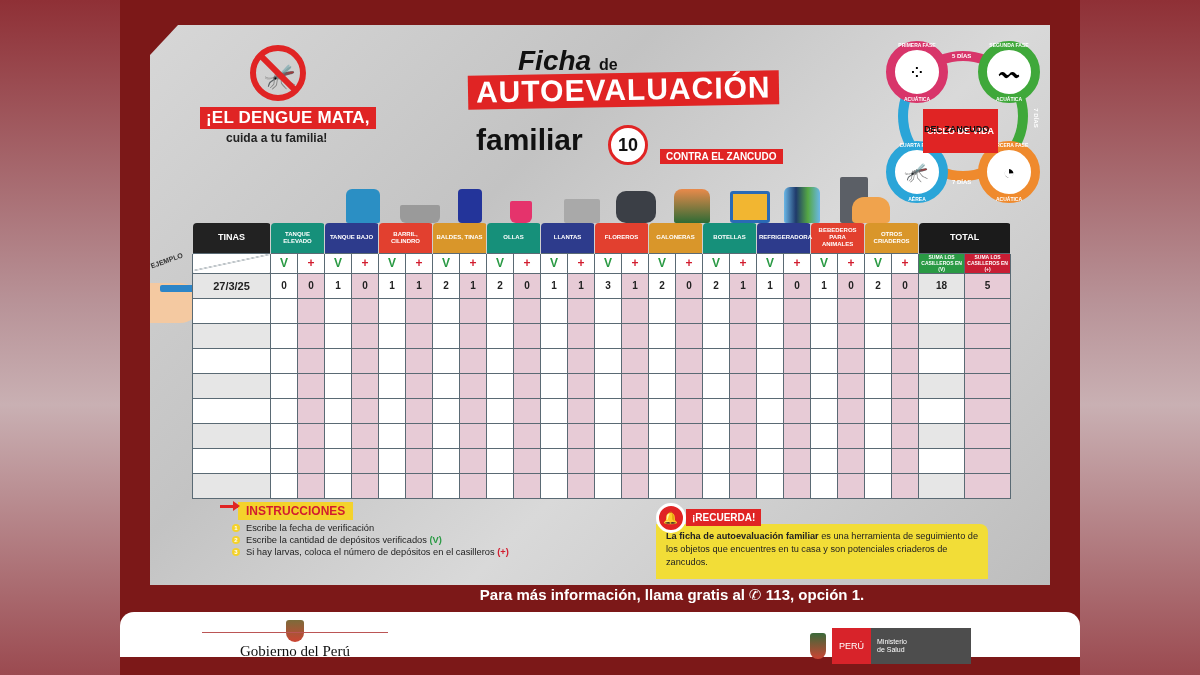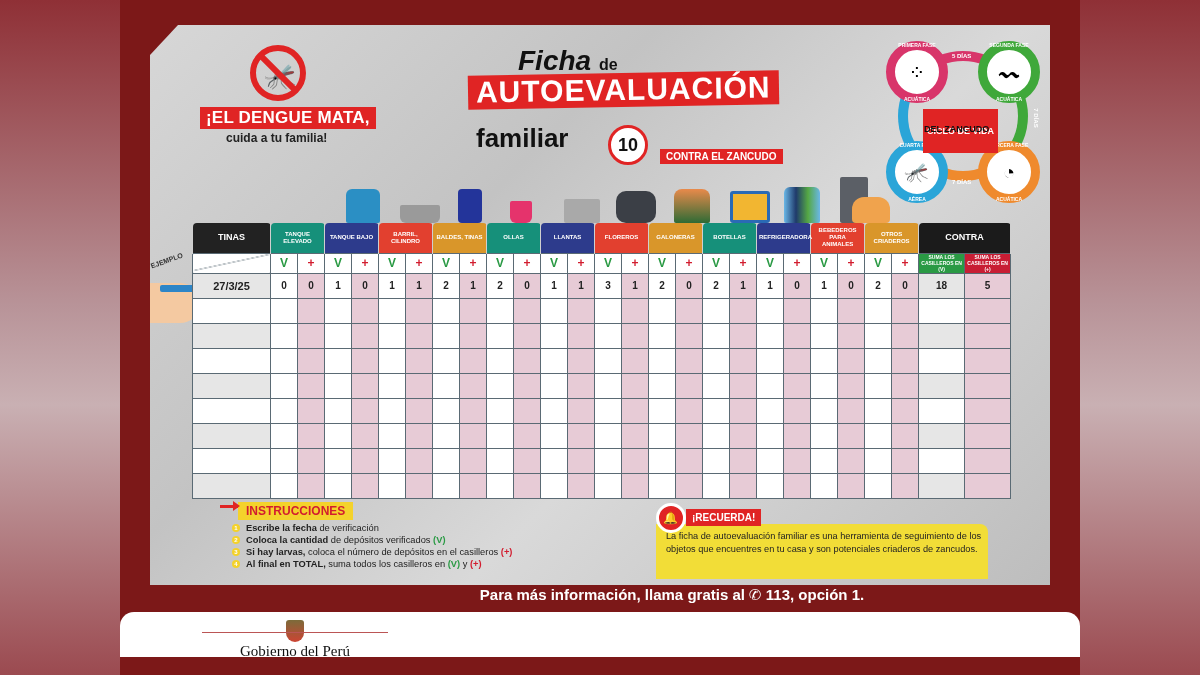--- a/index.html
+++ b/index.html
@@ -39,21 +39,21 @@
     padding: 1px 6px; letter-spacing: 0.2px;
   }
   .dengue-sub { position: absolute; left: 76px; top: 106px; font-size: 12px; font-weight: 700; color: #222; }
 
   .title-ficha { position: absolute; left: 368px; top: 20px; font-size: 28px; font-weight: 900; color: #111; font-style: italic; }
   .title-ficha small { font-size: 16px; font-style: normal; }
   .title-auto {
     position: absolute; left: 318px; top: 48px; background: #e02424; color: #fff;
     font-weight: 900; font-size: 30px; padding: 0 8px; letter-spacing: 1px; transform: rotate(-1deg);
   }
-  .title-fam { position: absolute; left: 326px; top: 98px; font-size: 26px; font-weight: 900; color: #111; }
+  .title-fam { position: absolute; left: 326px; top: 98px; font-size: 30px; font-weight: 900; color: #111; }
   .timer {
     position: absolute; left: 458px; top: 100px; width: 40px; height: 40px; border: 3px solid #e02424;
     border-radius: 50%; background: #fff; text-align: center; line-height: 34px; font-weight: 900; font-size: 18px; color: #111;
   }
   .title-min { position: absolute; left: 508px; top: 92px; font-size: 30px; font-weight: 900; color: #111; }
   .title-contra {
     position: absolute; left: 510px; top: 124px; background: #e02424; color: #fff;
     font-weight: 900; font-size: 10px; padding: 2px 6px;
   }
 
@@ -115,28 +115,28 @@
   
   .instr { position: absolute; left: 70px; top: 476px; width: 420px; }
   .instr-hdr {
     display: inline-block; background: #f4d22b; color: #d21d2f; font-weight: 900; font-size: 12px; padding: 2px 8px; margin-left: 18px;
   }
   .instr-arrow { position: absolute; left: 0; top: 4px; width: 18px; height: 3px; background: #e02424; }
   .instr-arrow::after { content: ""; position: absolute; right: -2px; top: -4px; border-left: 7px solid #e02424; border-top: 5px solid transparent; border-bottom: 5px solid transparent; }
   .instr-list { margin-left: 12px; margin-top: 2px; list-style: none; }
   .instr-list li { font-size: 9.3px; line-height: 12px; color: #222; display: flex; gap: 6px; align-items: center; }
   .instr-list .num { width: 8px; height: 8px; border-radius: 50%; background: #f4d22b; color: #fff; font-size: 6px; text-align: center; line-height: 8px; font-weight: 900; flex: none; }
-  .instr-list b { font-weight: 700; }
+  .instr-list b { font-weight: 400; }
   .gv { color: #2a9a44; font-weight: 900; } .rp { color: #d21d2f; font-weight: 900; }
 
   .remember { position: absolute; left: 506px; top: 482px; width: 332px; }
   .rem-hdr { position: relative; z-index: 2; display: inline-block; margin-left: 30px; background: #e02424; color: #fff; font-weight: 900; font-size: 10px; padding: 3px 6px; }
   .bell { position: absolute; left: 0; top: -4px; width: 30px; height: 30px; border-radius: 50%; background: #e02424; border: 3px solid #fff; z-index: 3; display: flex; align-items: center; justify-content: center; color: #fff; font-size: 12px; }
   .rem-box { background: #f2dd37; border-radius: 0 8px 0 0; padding: 6px 6px 6px 10px; margin-top: -2px; font-size: 9.2px; line-height: 13px; color: #222; height: 55px; }
-  .rem-box b { font-weight: 400; }
+  .rem-box b { font-weight: 700; }
 
   .info-line { position: absolute; left: 0; top: 586px; width: 1104px; text-align: center; color: #fff; font-weight: 700; font-size: 15px; }
   .footer { position: absolute; left: 0; top: 612px; width: 960px; height: 45px; background: #fff; border-radius: 14px 14px 0 0; }
   .gob { position: absolute; left: 82px; top: 8px; width: 186px; text-align: center; }
   .gob .shield { width: 18px; height: 22px; margin: 0 auto; background: linear-gradient(#7c6b3a, #c43); border-radius: 3px 3px 9px 9px; }
   .gob .rule { height: 1px; background: #b55; margin: -10px 0 10px; }
   .gob .txt { font-family: "Liberation Serif", serif; font-size: 15px; color: #111; }
   .minsa { position: absolute; left: 690px; top: 16px; display: flex; align-items: center; height: 36px; }
   .minsa .shield2 { width: 16px; height: 26px; background: linear-gradient(#3a6a3a, #c43); border-radius: 3px 3px 8px 8px; margin-right: 6px; }
   .minsa .peru { background: #d8232a; color: #fff; font-size: 9px; height: 36px; line-height: 36px; padding: 0 7px; }
@@ -212,21 +212,21 @@
               <th class="hdr" colspan="2" style="background:#e2402f">BARRIL, CILINDRO</th>
               <th class="hdr" colspan="2" style="background:#d9962a">BALDES, TINAS</th>
               <th class="hdr" colspan="2" style="background:#16907a">OLLAS</th>
               <th class="hdr" colspan="2" style="background:#2d3b8c">LLANTAS</th>
               <th class="hdr" colspan="2" style="background:#e2402f">FLOREROS</th>
               <th class="hdr" colspan="2" style="background:#d9962a">GALONERAS</th>
               <th class="hdr" colspan="2" style="background:#16907a">BOTELLAS</th>
               <th class="hdr" colspan="2" style="background:#2d3b8c">REFRIGERADORA</th>
               <th class="hdr" colspan="2" style="background:#e2402f">BEBEDEROS PARA ANIMALES</th>
               <th class="hdr" colspan="2" style="background:#d9962a">OTROS CRIADEROS</th>
-              <th class="hdr total" colspan="2">CONTRA</th>
+              <th class="hdr total" colspan="2">TOTAL</th>
             </tr>
           <tr class="vp" id="vp-row">
               <td class="diag"></td>
               <td class="v">V</td>
               <td class="p">+</td>
               <td class="v">V</td>
               <td class="p">+</td>
               <td class="v">V</td>
               <td class="p">+</td>
               <td class="v">V</td>
@@ -520,42 +520,43 @@
     <div class="instr">
       <span class="instr-arrow"></span>
       <span class="instr-hdr">INSTRUCCIONES</span>
       <ul class="instr-list" id="instr-list">
           <li>
             <span class="num">1</span>
             <span><b>Escribe la fecha</b><span> de verificación</span><span class="gv"></span><span></span><span class="rp"></span></span>
           </li>
           <li>
             <span class="num">2</span>
-            <span><b>Coloca la cantidad</b><span> de depósitos verificados </span><span class="gv">(V)</span><span></span><span class="rp"></span></span>
+            <span><b>Escribe la cantidad</b><span> de depósitos verificados </span><span class="gv">(V)</span><span></span><span class="rp"></span></span>
           </li>
           <li>
             <span class="num">3</span>
             <span><b>Si hay larvas,</b><span> coloca el número de depósitos en el casilleros </span><span class="gv"></span><span></span><span class="rp">(+)</span></span>
           </li>
-          <li>
-            <span class="num">4</span>
-            <span><b>Al final en TOTAL,</b><span> suma todos los casilleros en </span><span class="gv">(V)</span><span> y </span><span class="rp">(+)</span></span>
-          </li>
         </ul>
     </div>
 
     <div class="remember">
       <div class="bell">🔔</div>
       <span class="rem-hdr">¡RECUERDA!</span>
       <div class="rem-box"><b>La ficha de autoevaluación familiar</b><span> es una herramienta de seguimiento de los objetos que encuentres en tu casa y son potenciales criaderos de zancudos.</span></div>
     </div>
   </div>
 
   <div class="info-line">Para más información, llama gratis al ✆ 113, opción 1.</div>
 
   <div class="footer">
     <div class="gob">
       <div class="shield"></div>
       <div class="rule"></div>
       <div class="txt">Gobierno del Perú</div>
     </div>
+    <div class="minsa">
+      <div class="shield2"></div>
+      <div class="peru">PERÚ</div>
+      <div class="min"><span>Ministerio</span><br><span>de Salud</span></div>
+    </div>
   </div>
 </div>
 
 </body></html>

